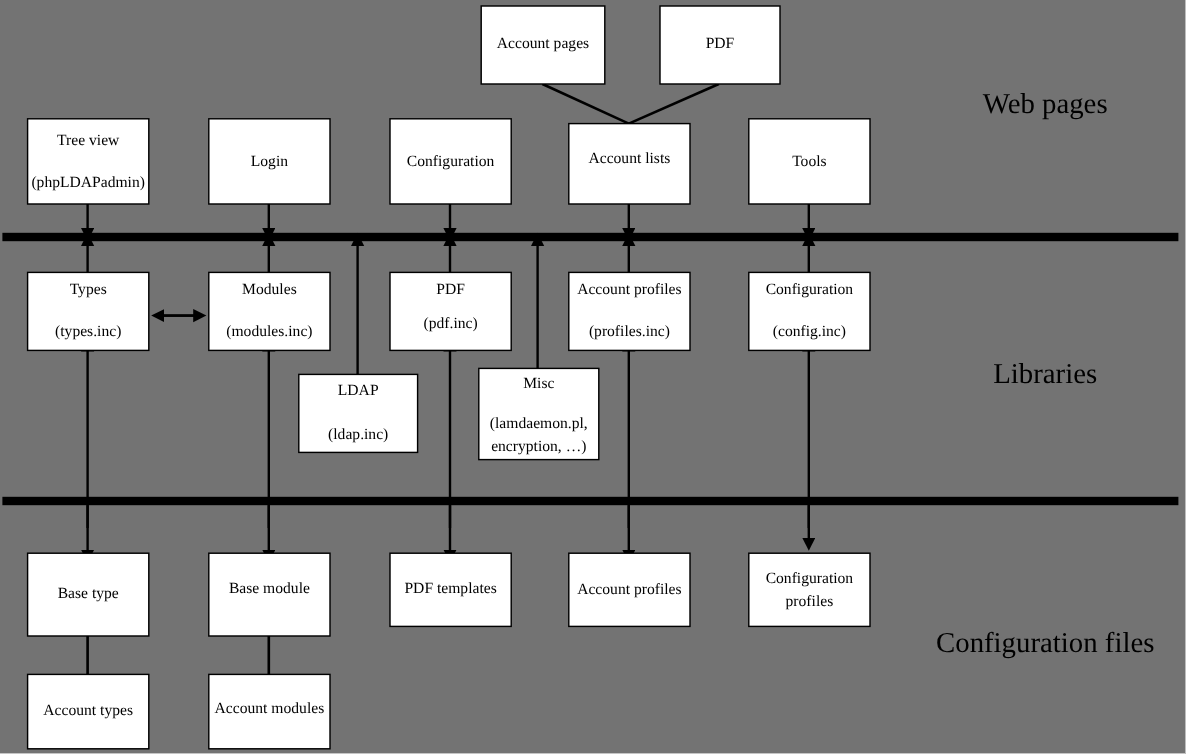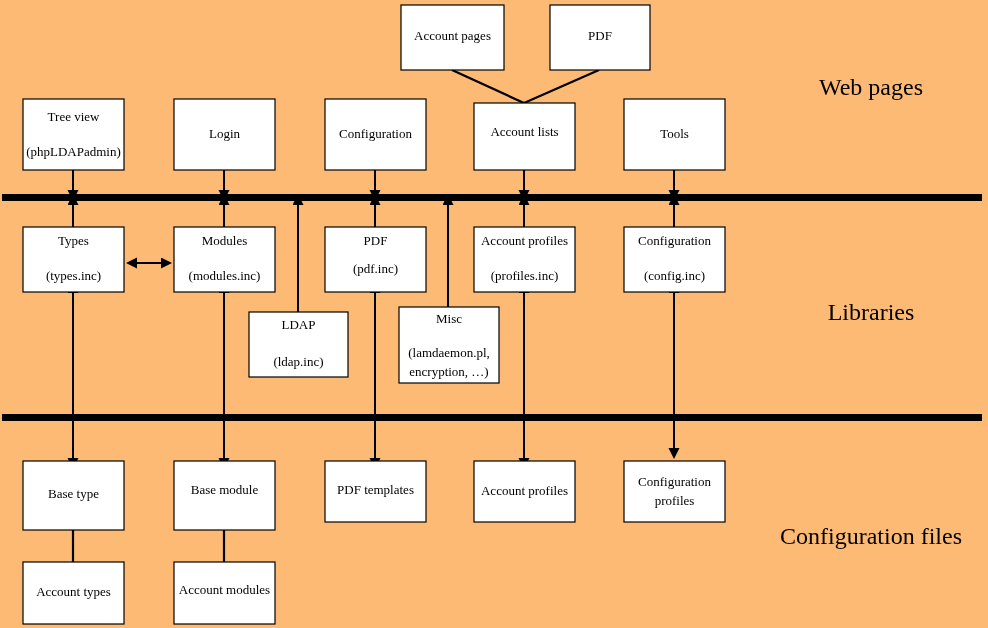--- a/index.html
+++ b/index.html
@@ -4,21 +4,21 @@
 <style>
   html, body {
     margin: 0;
     padding: 0;
     background: #ffffff;
   }
   #canvas {
     position: relative;
     width: 988px;
     height: 628px;
-    background: #fdba74;
+    background: #737373;
     overflow: hidden;
     font-family: "Liberation Serif", "DejaVu Serif", serif;
   }
   svg.diagram {
     position: absolute;
     left: 0;
     top: 0;
     width: 988px;
     height: 628px;
   }

